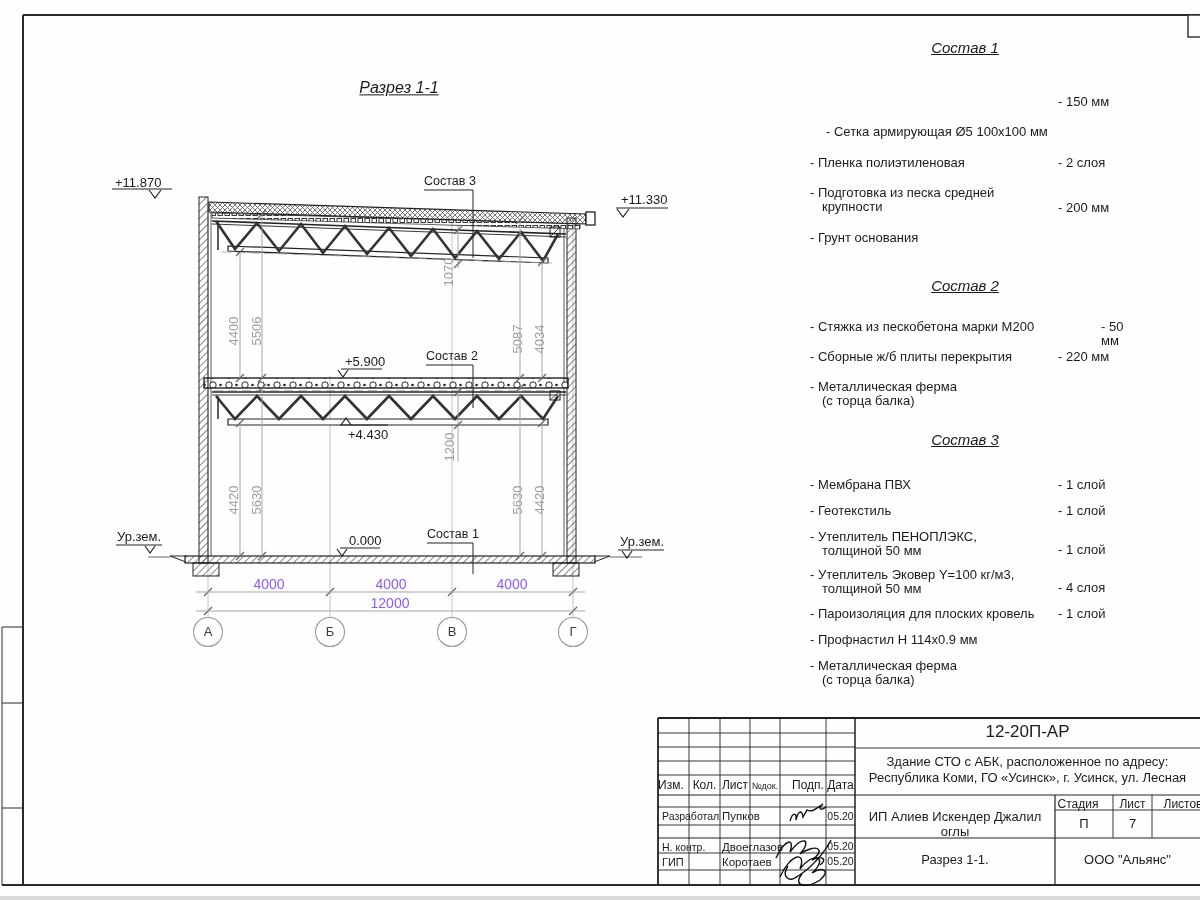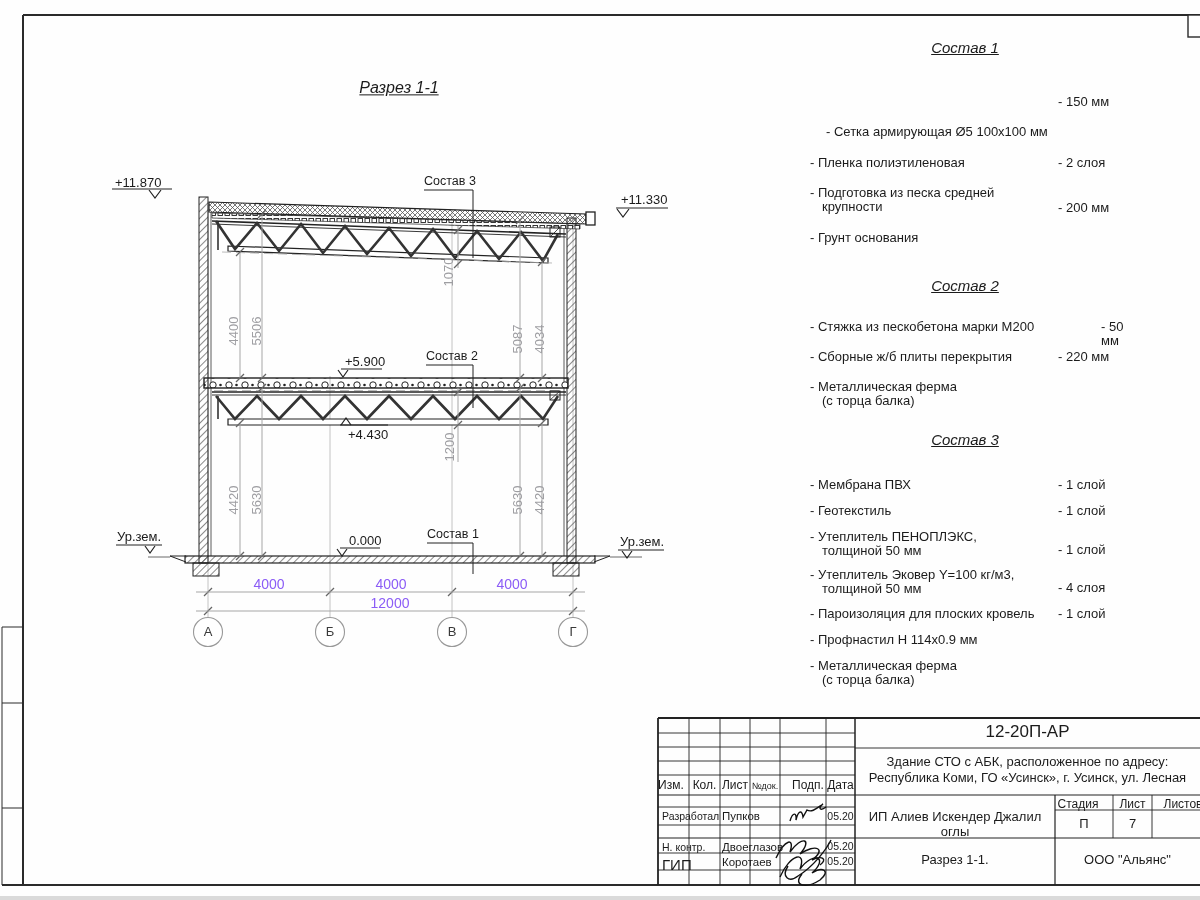--- a/index.html
+++ b/index.html
@@ -316,21 +316,21 @@
     <div class="c" style="left:92px;width:30px;top:63px;font-size:9px;">№док.</div>
     <div class="c f12" style="left:132px;width:36px;top:60px;">Подп.</div>
     <div class="c f12" style="left:168px;width:29px;top:60px;">Дата</div>
 
     <div class="l" style="left:4px;top:92px;font-size:10.5px;">Разработал</div>
     <div class="l" style="left:64px;top:92px;font-size:11.5px;">Пупков</div>
     <div class="c" style="left:168px;width:29px;top:92px;font-size:10.5px;">05.20</div>
     <div class="l" style="left:4px;top:123px;font-size:10.5px;">Н. контр.</div>
     <div class="l" style="left:64px;top:123px;font-size:11.5px;">Двоеглазов</div>
     <div class="c" style="left:168px;width:29px;top:122px;font-size:10.5px;">05.20</div>
-    <div class="l" style="left:4px;top:138px;font-size:15px;">ГИП</div>
+    <div class="l" style="left:4px;top:138px;font-size:11px;">ГИП</div>
     <div class="l" style="left:64px;top:138px;font-size:11.5px;text-align:right;">Коротаев</div>
     <div class="c" style="left:168px;width:29px;top:137px;font-size:10.5px;">05.20</div>
 
     <div class="c" style="left:197px;width:200px;top:91px;font-size:13px;">ИП Алиев Искендер Джалил оглы</div>
 
     <div class="c f12" style="left:397px;width:46px;top:79px;">Стадия</div>
     <div class="c f12" style="left:455px;width:39px;top:79px;">Лист</div>
     <div class="c f12" style="left:494px;width:62px;top:79px;">Листов</div>
     <div class="c" style="left:397px;width:58px;top:98px;font-size:13px;">П</div>
     <div class="c" style="left:455px;width:39px;top:98px;font-size:13px;">7</div>

